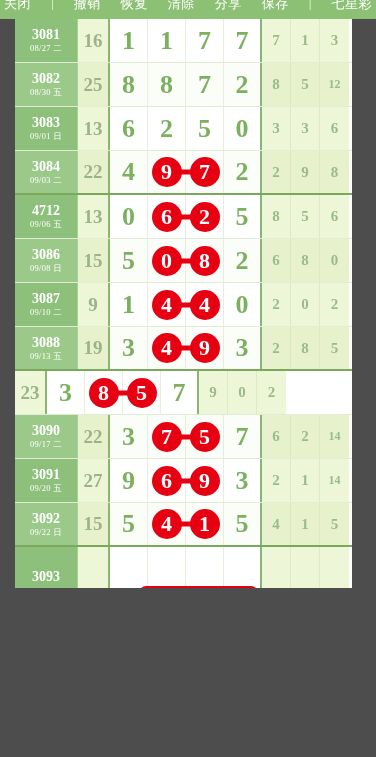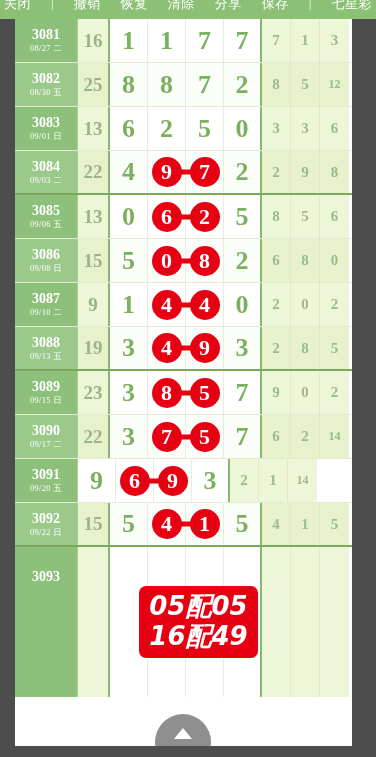--- a/index.html
+++ b/index.html
@@ -2,21 +2,21 @@
 <html><head>
 <meta charset="utf-8">
 <style>
   html,body{margin:0;padding:0;}
   body{
     width:376px;height:757px;overflow:hidden;
     background:#4d4d4d;
     font-family:"Liberation Sans","DejaVu Sans",sans-serif;
     -webkit-font-smoothing:antialiased;
   }
-  .app{position:relative;width:376px;height:746px;background:#c4b5fd;overflow:hidden;}
+  .app{position:relative;width:376px;height:588px;background:#c4b5fd;overflow:hidden;}
 
   
   .toolbar{
     position:absolute;left:0;top:0;width:376px;height:19px;
     background:#8cc075;
     overflow:hidden;
     display:flex;align-items:flex-end;
   }
   .toolbar-inner{
     display:flex;align-items:center;justify-content:space-between;
@@ -260,21 +260,21 @@
           </div>
           <div class="c-main last">
             <div class="num">2</div>
           </div>
           <div class="c-tail">2</div>
           <div class="c-tail">9</div>
           <div class="c-tail last">8</div>
         </div>
         <div class="row">
           <div class="c-label">
-            <div class="lbl-id">3085</div>
+            <div class="lbl-id">4712</div>
             <div class="lbl-date">09/06 五</div>
           </div>
           <div class="c-sum">13</div>
           <div class="c-main">
             <div class="num">0</div>
           </div>
           <div class="c-main">
             <div class="num hl">6</div>
           </div>
           <div class="c-main">
@@ -351,24 +351,20 @@
             <div class="num hl">9</div>
           </div>
           <div class="c-main last">
             <div class="num">3</div>
           </div>
           <div class="c-tail">2</div>
           <div class="c-tail">8</div>
           <div class="c-tail last">5</div>
         </div>
         <div class="row">
-          <div class="c-label">
-            <div class="lbl-id">3089</div>
-            <div class="lbl-date">09/15 日</div>
-          </div>
           <div class="c-sum">23</div>
           <div class="c-main">
             <div class="num">3</div>
           </div>
           <div class="c-main">
             <div class="num hl">8</div>
           </div>
           <div class="c-main">
             <div class="dash"></div>
             <div class="num hl">5</div>
@@ -401,20 +397,21 @@
           </div>
           <div class="c-tail">6</div>
           <div class="c-tail">2</div>
           <div class="c-tail small last">14</div>
         </div>
         <div class="row">
           <div class="c-label">
             <div class="lbl-id">3091</div>
             <div class="lbl-date">09/20 五</div>
           </div>
+          <div class="c-sum">27</div>
           <div class="c-main">
             <div class="num">9</div>
           </div>
           <div class="c-main">
             <div class="num hl">6</div>
           </div>
           <div class="c-main">
             <div class="dash"></div>
             <div class="num hl">9</div>
           </div>

